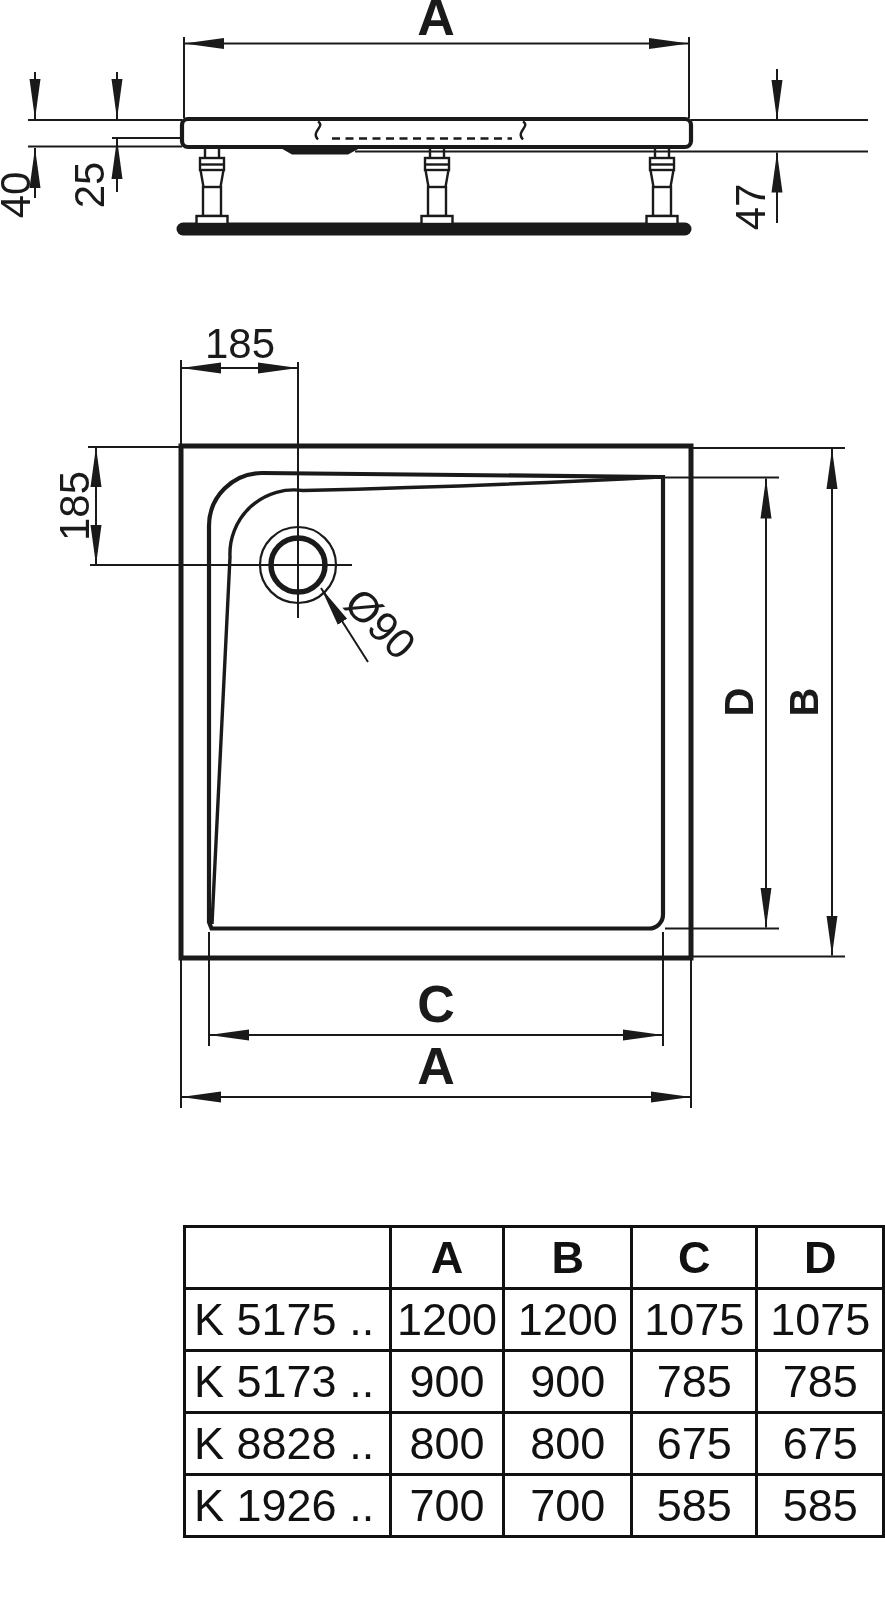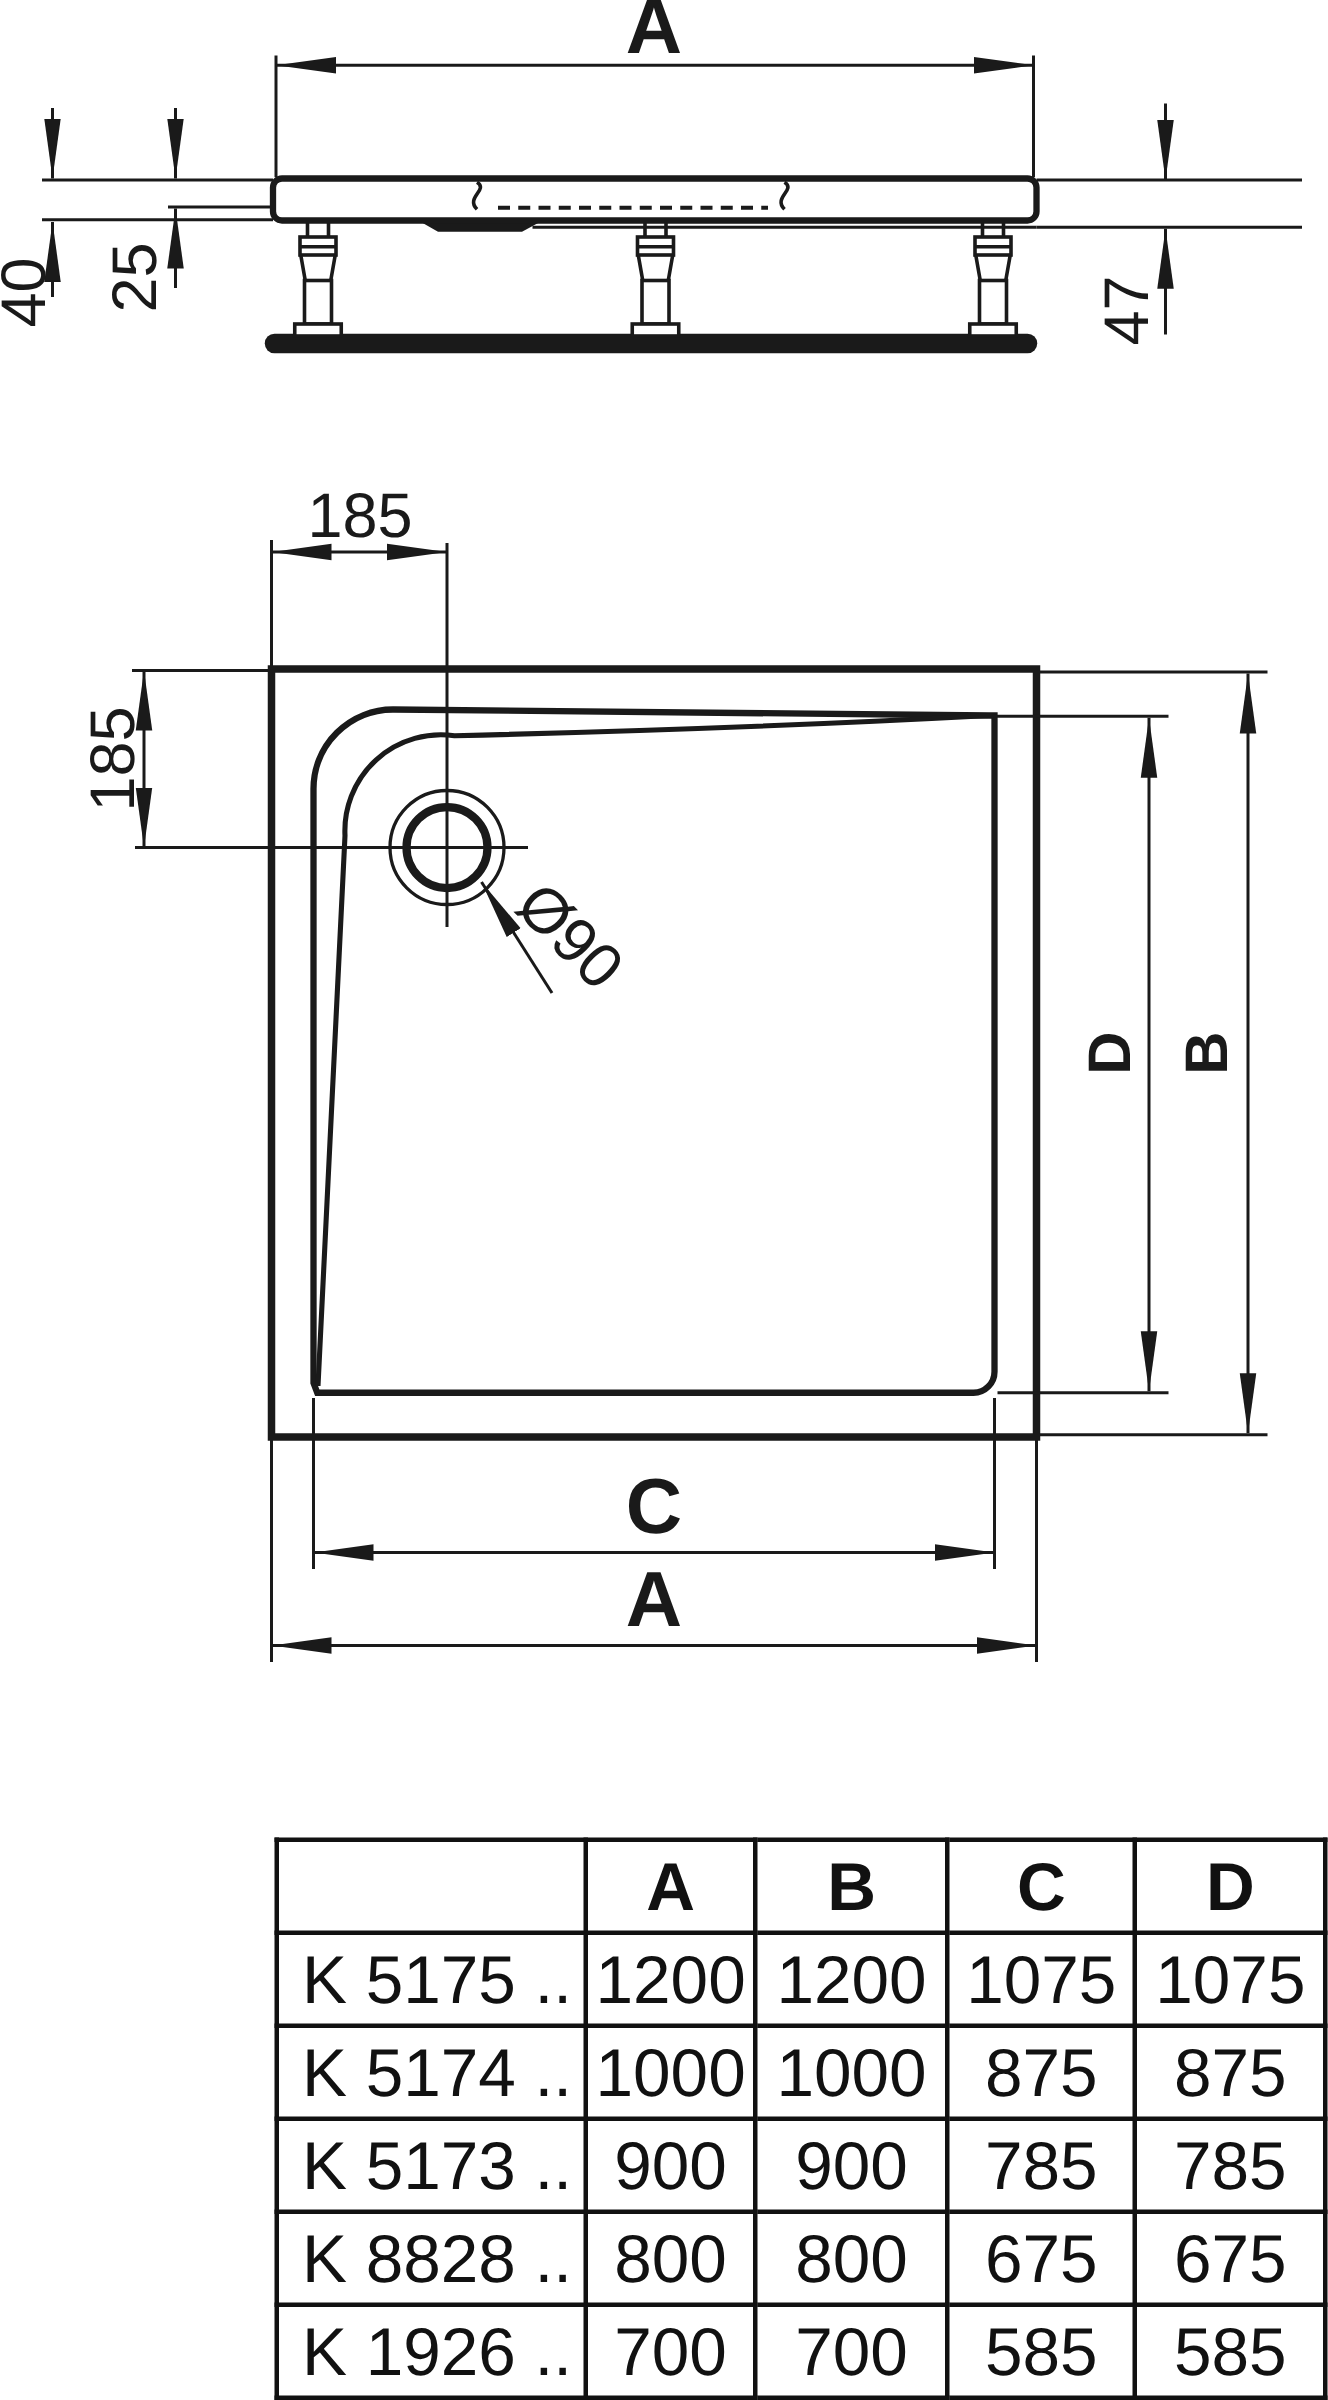--- a/index.html
+++ b/index.html
@@ -32,21 +32,21 @@
     border:3px solid #111;
     height:59px;
     font-size:45px;
     text-align:center;
     padding:0;
     overflow:hidden;
     white-space:nowrap;
   }
   .dim-table th { font-weight:bold; }
   .dim-table td { font-weight:normal; }
-  .dim-table td.model { text-align:center; padding-left:8px;margin-top:36px; }
+  .dim-table td.model { text-align:left; padding-left:8px;margin-top:36px; }
 </style>
 </head>
 <body>
 
 <svg id="drawing" width="885" height="1600" viewBox="0 0 885 1600">
   <defs>
     <marker id="ah" viewBox="0 0 40 14" refX="40" refY="7" markerWidth="40" markerHeight="14" orient="auto-start-reverse" markerUnits="userSpaceOnUse">
       <polygon points="40,7 0,1.5 0,12.5" fill="#1a1a1a"></polygon>
     </marker>
 
@@ -164,27 +164,20 @@
   </thead>
   <tbody>
     <tr>
       <td class="model">K 5175 ..</td>
       <td>1200</td>
       <td>1200</td>
       <td>1075</td>
       <td>1075</td>
     </tr>
     <tr>
-      <td class="model">K 5174 ..</td>
-      <td>1000</td>
-      <td>1000</td>
-      <td>875</td>
-      <td>875</td>
-    </tr>
-    <tr>
       <td class="model">K 5173 ..</td>
       <td>900</td>
       <td>900</td>
       <td>785</td>
       <td>785</td>
     </tr>
     <tr>
       <td class="model">K 8828 ..</td>
       <td>800</td>
       <td>800</td>

